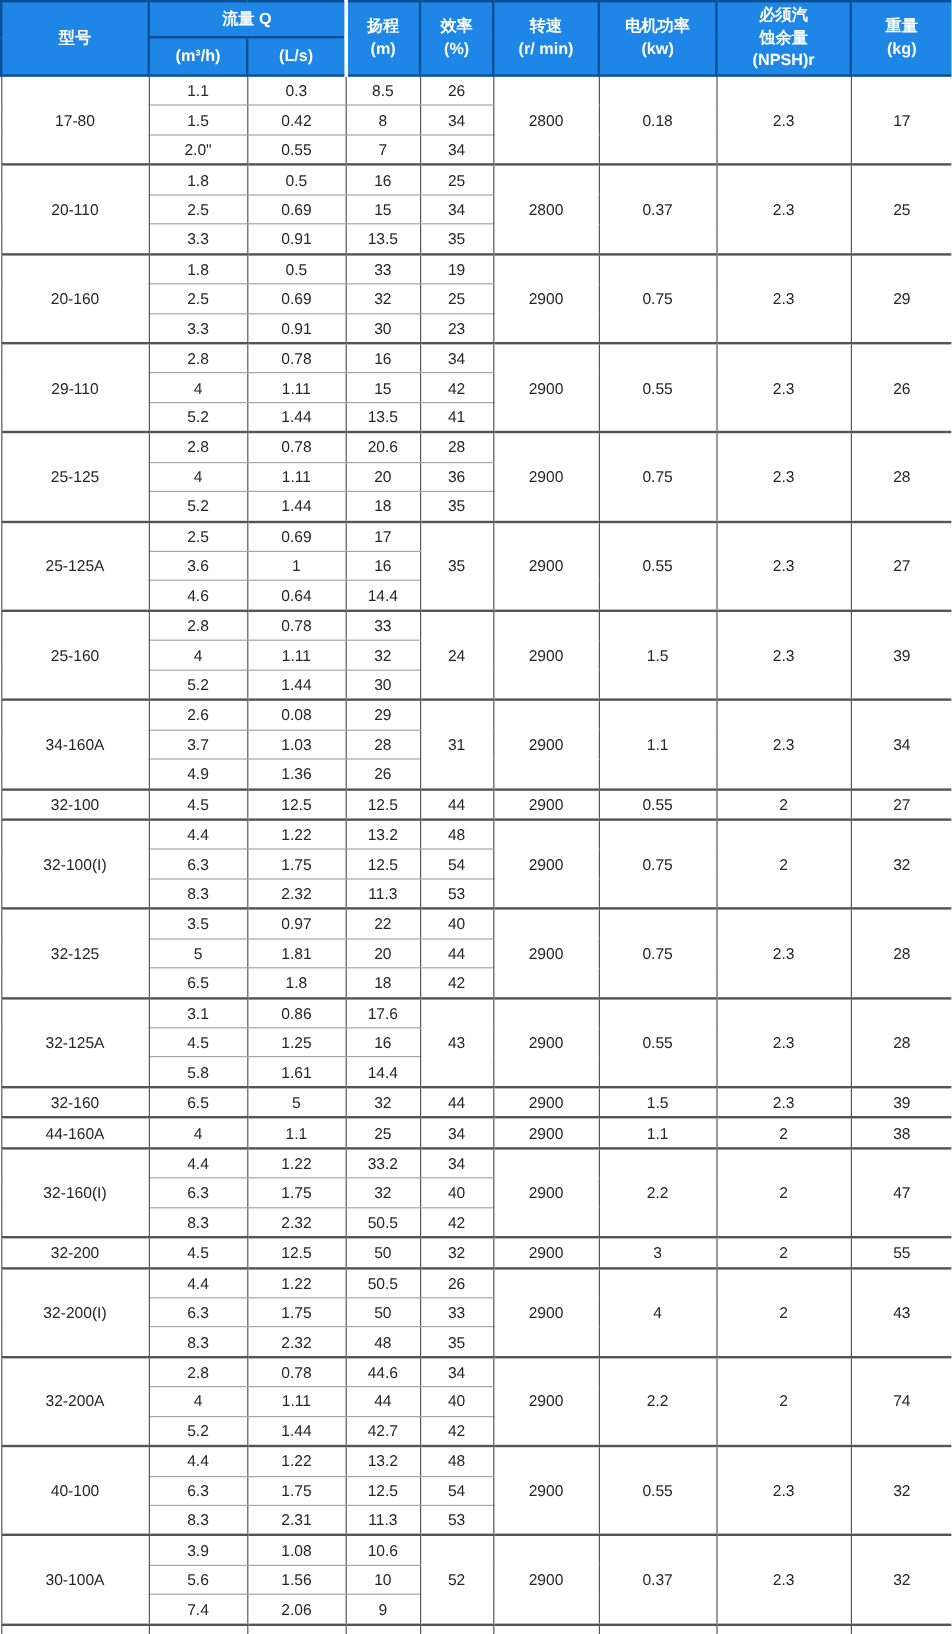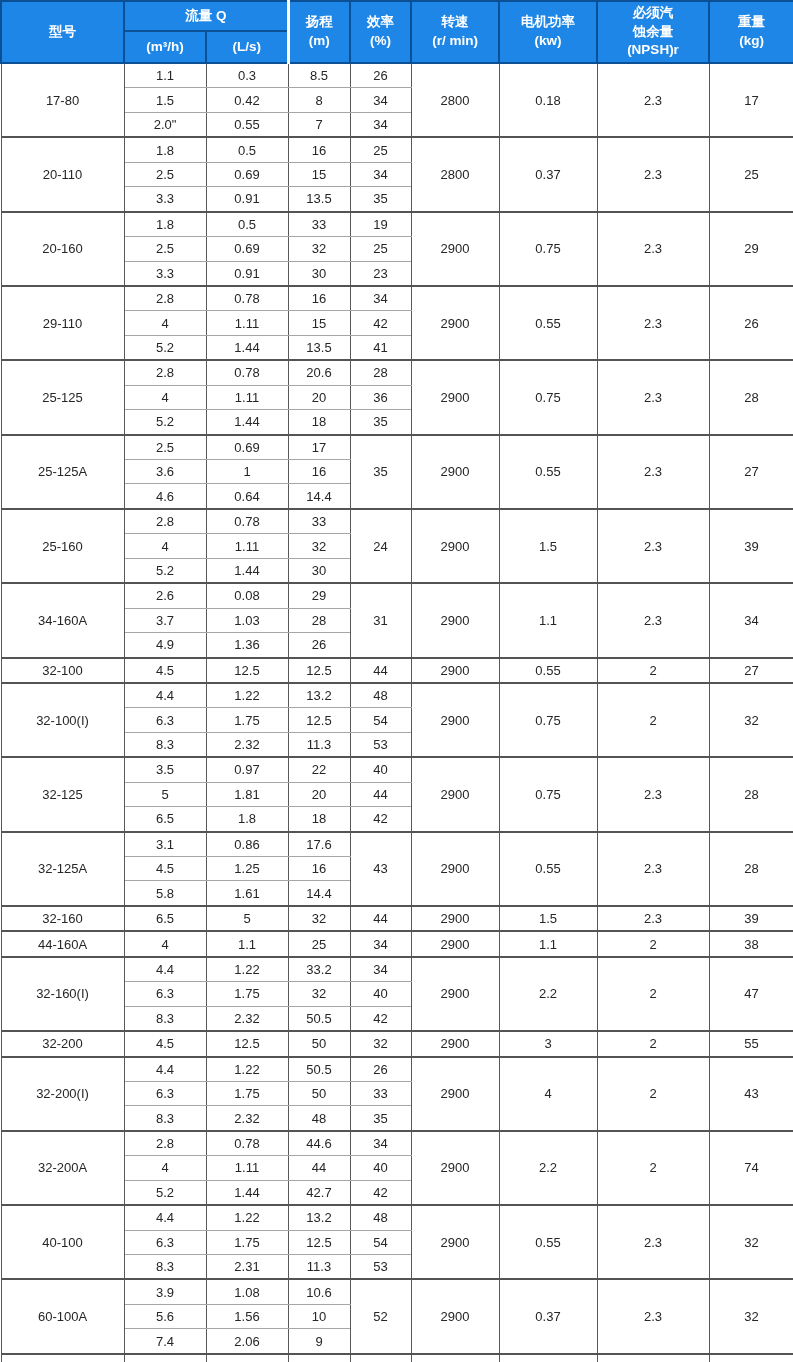--- a/index.html
+++ b/index.html
@@ -459,21 +459,21 @@
           <td>12.5</td>
           <td>54</td>
         </tr>
         <tr>
           <td>8.3</td>
           <td>2.31</td>
           <td>11.3</td>
           <td>53</td>
         </tr>
         <tr class="gstart">
-          <td rowspan="3">60-100A</td>
+          <td rowspan="3">30-100A</td>
           <td>3.9</td>
           <td>1.08</td>
           <td>10.6</td>
           <td rowspan="3">52</td>
           <td rowspan="3">2900</td>
           <td rowspan="3">0.37</td>
           <td rowspan="3">2.3</td>
           <td rowspan="3">32</td>
         </tr>
         <tr>

